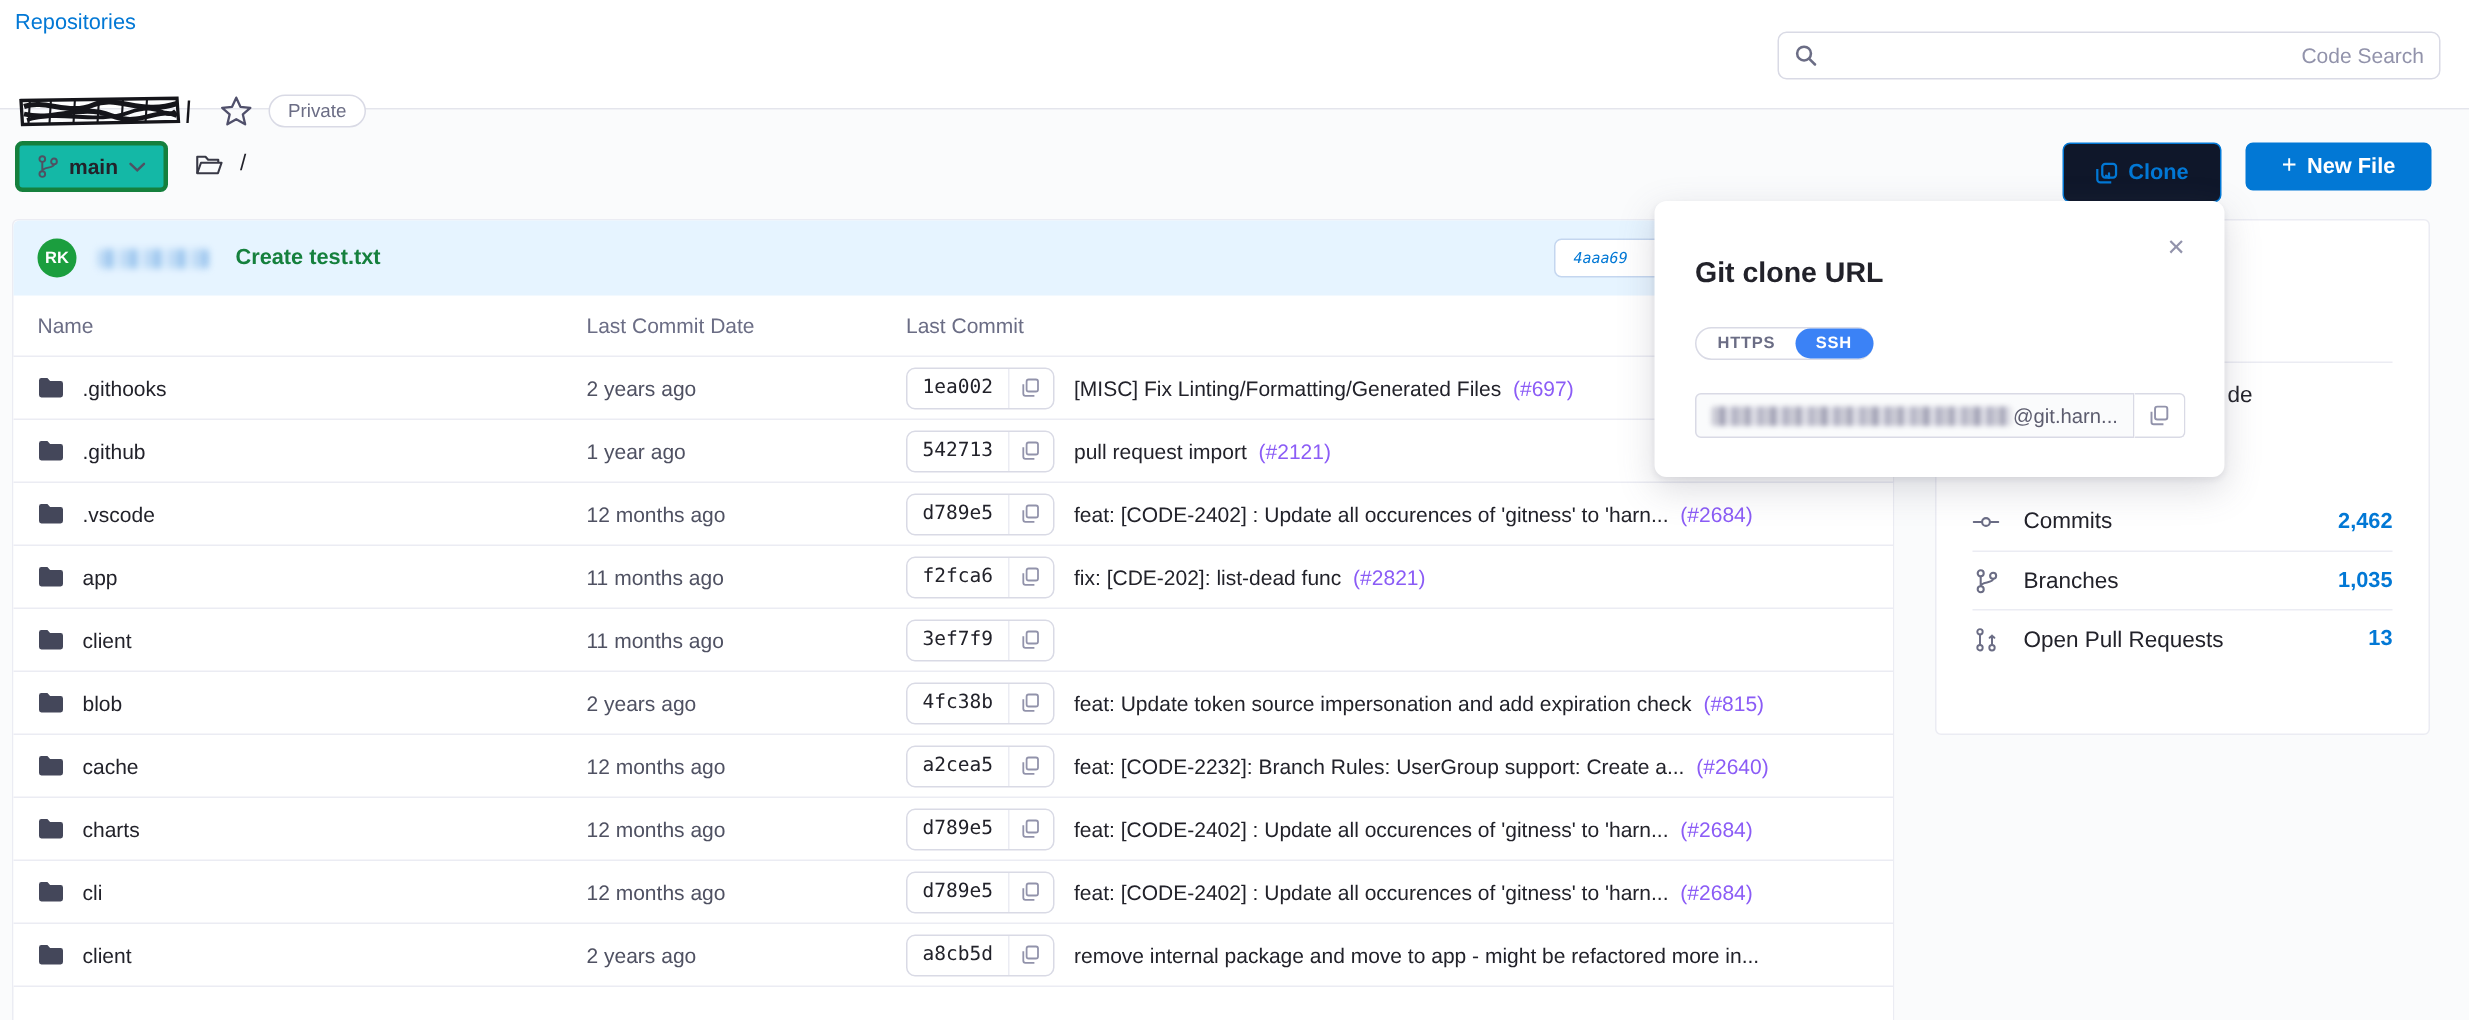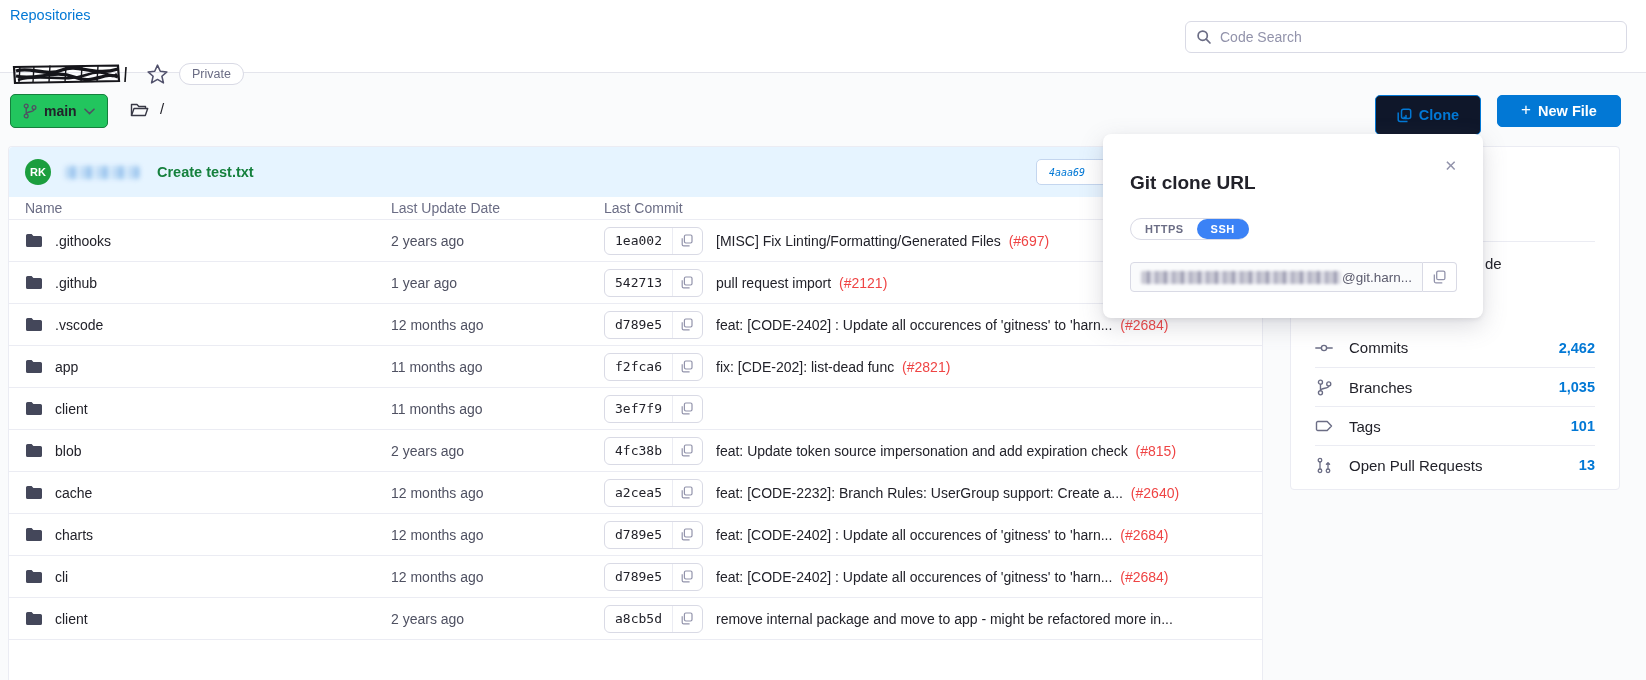--- a/index.html
+++ b/index.html
@@ -7,56 +7,56 @@
   body { font-family:"Liberation Sans", sans-serif; background:#fafbfc; color:#22222a; position:relative; }
 
   
   .topbar { position:absolute; left:0; top:0; width:1646px; height:73px; background:#ffffff; border-bottom:1px solid #e4e5ec; }
   .breadcrumb { position:absolute; left:10px; top:7px; font-size:14.5px; color:#0278d5; cursor:pointer; text-decoration:none; }
   .repo-row { position:absolute; left:12px; top:38px; display:flex; align-items:center; gap:10px;margin-top:24px; }
   .scribble { display:inline-block; }
   .star { display:inline-block; margin-left:2px; }
   .badge { display:inline-flex; align-items:center; height:22px; padding:0 12px; border:1px solid #d9dae5; border-radius:11px; font-size:12.5px; color:#6b6d85; background:#fff; }
   .search-box { position:absolute; left:1185px; top:21px; width:442px; height:32px; border:1px solid #d9dae5; border-radius:6px; background:#fff; display:flex; align-items:center; padding:0 10px; gap:8px; }
-  .search-box input { border:none; outline:none; flex:1; font-size:14px; color:#a16207; font-family:"Liberation Sans",sans-serif; background:transparent; }
+  .search-box input { border:none; outline:none; flex:1; font-size:14px; color:#a16207; font-family:"Liberation Sans",sans-serif; background:transparent;text-align:right; }
   .search-box input::placeholder { color:#9293ab; }
 
   
-  .branch-btn { position:absolute; left:10px; top:94px; height:34px; padding:0 12px; background:#22c55e; border:1px solid #15803d; border-radius:5px; display:flex; align-items:center; gap:7px; cursor:pointer; }
+  .branch-btn { position:absolute; left:10px; top:94px; height:34px; padding:0 12px; background:#14b8a6; border:3px solid #15803d; border-radius:5px; display:flex; align-items:center; gap:7px; cursor:pointer; }
   .branch-btn .lbl { font-size:14px; font-weight:bold; color:#22222a; }
   .path-folder { position:absolute; left:130px; top:102px; }
   .path-slash { position:absolute; left:160px; top:100px; font-size:15px; color:#22222a; }
   .btn { display:flex; align-items:center; justify-content:center; gap:7px; border-radius:5px; font-size:14.5px; font-weight:bold; cursor:pointer; }
   .clone-btn { position:absolute; left:1375px; top:95px; width:106px; height:40px; background:#0f172a; border:1px solid #0278d5; color:#0278d5; }
   .newfile-btn { position:absolute; left:1497px; top:95px; width:124px; height:32px; background:#0278d5; border:1px solid #0278d5; color:#fff; }
   .newfile-btn .plus { font-size:17px; font-weight:normal; margin-top:-2px; }
 
   
   .main-card { position:absolute; left:8px; top:146px; width:1255px; height:534px; background:#fff; border:1px solid #ebecf3; border-bottom:none; border-radius:4px 4px 0 0; }
   .commit-banner { position:relative; height:50px; background:#e6f4ff; border-radius:4px 4px 0 0; display:flex; align-items:center; padding:0 16px; gap:14px; }
   .avatar { width:26px; height:26px; border-radius:50%; background:#1b9e3e; color:#fff; font-size:11px; font-weight:bold; display:flex; align-items:center; justify-content:center; flex:none; }
   .author-blur { width:74px; height:13px; border-radius:3px; background:repeating-linear-gradient(90deg,#bcd9f5 0 7px,#7fb4e8 7px 10px,#d7eafc 10px 16px); filter:blur(2.5px); }
   .banner-msg { font-size:14.5px; font-weight:bold; color:#15803d; margin-left:4px; cursor:pointer; }
   .banner-sha { position:absolute; left:1027px; top:12px; width:76px; height:26px; background:#fff; border:1px solid #c4d6ef; border-radius:5px; display:flex; align-items:center; padding-left:12px; font-family:"DejaVu Sans Mono",monospace; font-style:italic; font-size:10px; color:#0278d5; cursor:pointer; }
 
-  .thead { position:relative; height:23px; border-bottom:1px solid #ebecf3; }
+  .thead { position:relative; height:41px; border-bottom:1px solid #ebecf3; }
   .thead .col, .trow .cell { position:absolute; top:50%; transform:translateY(-50%); font-size:14px; }
   .col-name  { left:16px; }
   .col-date  { left:382px; }
   .col-sha   { left:595px; }
   .col-msg   { left:707px; }
   .thead .col { color:#6b6d85; }
   .trow { position:relative; height:42px; border-bottom:1px solid #ebecf3; cursor:pointer; background:#fff; }
   .trow .name-cell { display:flex; align-items:center; gap:12px; color:#22222a; }
   .trow .date-cell { color:#4f5162; }
   .sha-pill { display:flex; align-items:center; height:28px; border:1px solid #d9dae5; border-radius:6px; background:#fff; overflow:hidden; }
   .sha-pill .sha-txt { padding:0 10px; font-family:"DejaVu Sans Mono",monospace; font-size:13px; color:#22222a; }
   .sha-pill .copy-seg { width:30px; align-self:stretch; border-left:1px solid #ebecf3; display:flex; align-items:center; justify-content:center; cursor:pointer; }
   .msg-cell { white-space:nowrap; }
-  .msg-cell .pr { color:#ef4444; cursor:pointer; margin-left:4px; }
+  .msg-cell .pr { color:#8b5cf6; cursor:pointer; margin-left:4px; }
 
   
   .summary-card { position:absolute; left:1290px; top:146px; width:330px; height:344px; background:#fff; border:1px solid #ebecf3; border-radius:4px; }
   .summary-divider { position:absolute; left:24px; right:24px; top:94px; height:1px; background:#ebecf3; }
   .summary-partial { position:absolute; left:194px; top:108px; font-size:15px; color:#22222a; }
   .stats { position:absolute; left:24px; right:24px; top:181px; }
   .stat-row { height:39px; display:flex; align-items:center; gap:16px; cursor:pointer; }
   .stat-row + .stat-row { border-top:1px solid #ebecf3; }
   .stat-row .s-label { flex:1; font-size:15px; color:#22222a; }
   .stat-row .s-value { font-size:14.5px; font-weight:bold; color:#0278d5; }
@@ -154,21 +154,21 @@
 
 <div class="main-card">
   <div class="commit-banner">
     <span class="avatar">RK</span>
     <span class="author-blur"></span>
     <span class="banner-msg">Create test.txt</span>
     <span class="banner-sha">4aaa69</span>
   </div>
   <div class="thead">
     <span class="col col-name">Name</span>
-    <span class="col col-date">Last Update Date</span>
+    <span class="col col-date">Last Commit Date</span>
     <span class="col col-sha">Last Commit</span>
   </div>
   <div id="rows">
   <div class="trow">
     <div class="cell col-name name-cell">
       <span>
         <svg width="18" height="15" viewBox="0 0 18 15">
           <path d="M1 2.6 A1.6 1.6 0 0 1 2.6 1 H6.6 L8.4 3 H15.4 A1.6 1.6 0 0 1 17 4.6 V12.4 A1.6 1.6 0 0 1 15.4 14 H2.6 A1.6 1.6 0 0 1 1 12.4 Z" fill="#44475a"></path>
         </svg>
       </span>
@@ -434,29 +434,20 @@
             <circle cx="3.2" cy="13" r="1.9"></circle>
             <circle cx="11" cy="4.6" r="1.9"></circle>
           <path d="M3.2 4.9 V11.1 M11 6.5 C 11 9.5, 3.2 8, 3.2 11.1"></path>
         </svg>
       </span>
       <span class="s-label">Branches</span>
       <span class="s-value">1,035</span>
     </div>
     <div class="stat-row">
       <span class="stat-icon">
-        <svg width="18" height="12" viewBox="0 0 18 12" fill="none" stroke="#6b6d85" stroke-width="1.4" stroke-linejoin="round">
-          <path d="M1.5 2.8 A1.3 1.3 0 0 1 2.8 1.5 H12.2 L16.5 6 L12.2 10.5 H2.8 A1.3 1.3 0 0 1 1.5 9.2 Z"></path>
-        </svg>
-      </span>
-      <span class="s-label">Tags</span>
-      <span class="s-value">101</span>
-    </div>
-    <div class="stat-row">
-      <span class="stat-icon">
         <svg width="14" height="17" viewBox="0 0 14 17" fill="none" stroke="#6b6d85" stroke-width="1.3" stroke-linecap="round">
           <circle cx="3" cy="3.2" r="1.8"></circle>
             <circle cx="3" cy="13.8" r="1.8"></circle>
             <path d="M3 5.2 V11.8"></path>
           <circle cx="11" cy="13.8" r="1.8"></circle>
             <path d="M11 11.8 V5.8 M11 5.8 L9.4 7.2 M11 5.8 L12.6 7.2"></path>
         </svg>
       </span>
       <span class="s-label">Open Pull Requests</span>
       <span class="s-value">13</span>

